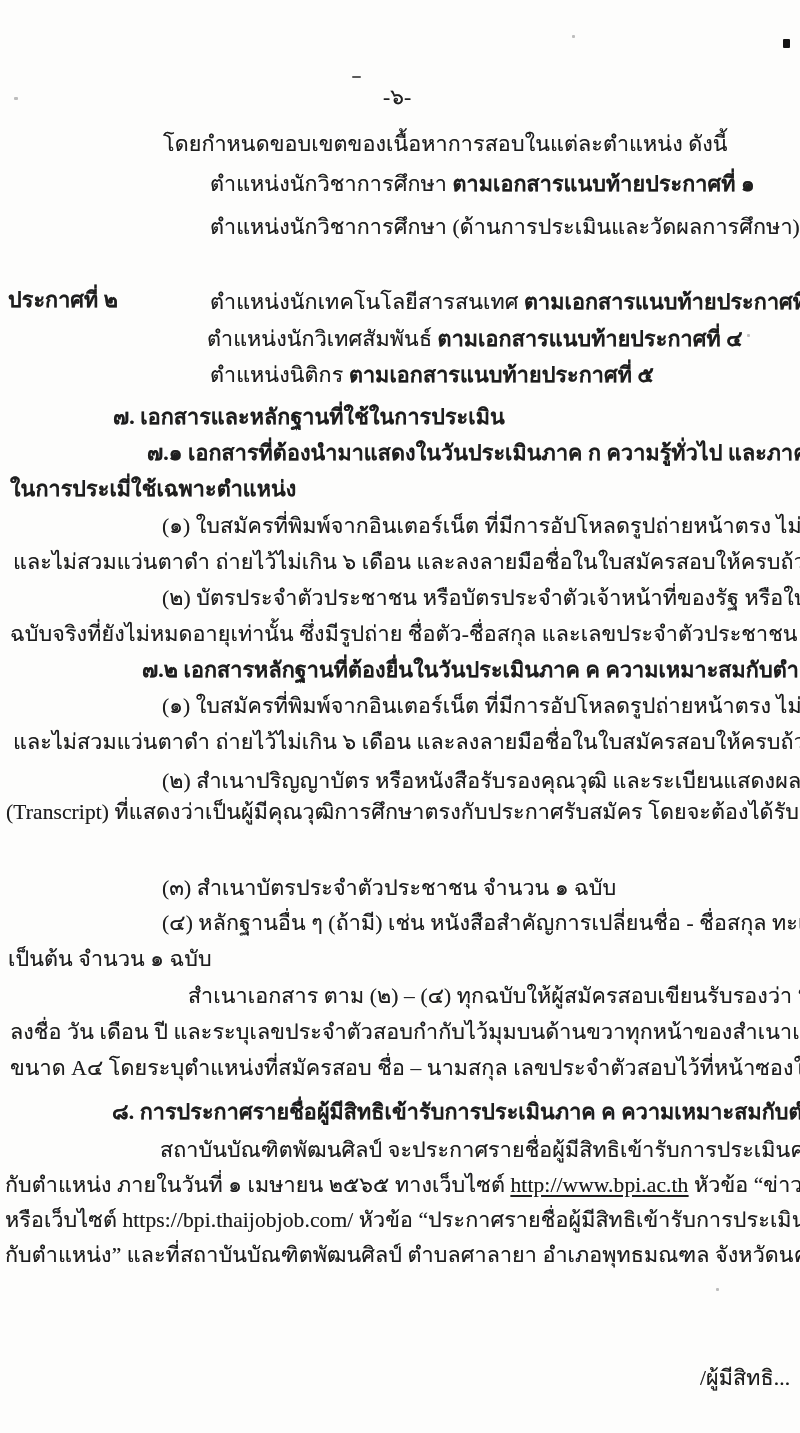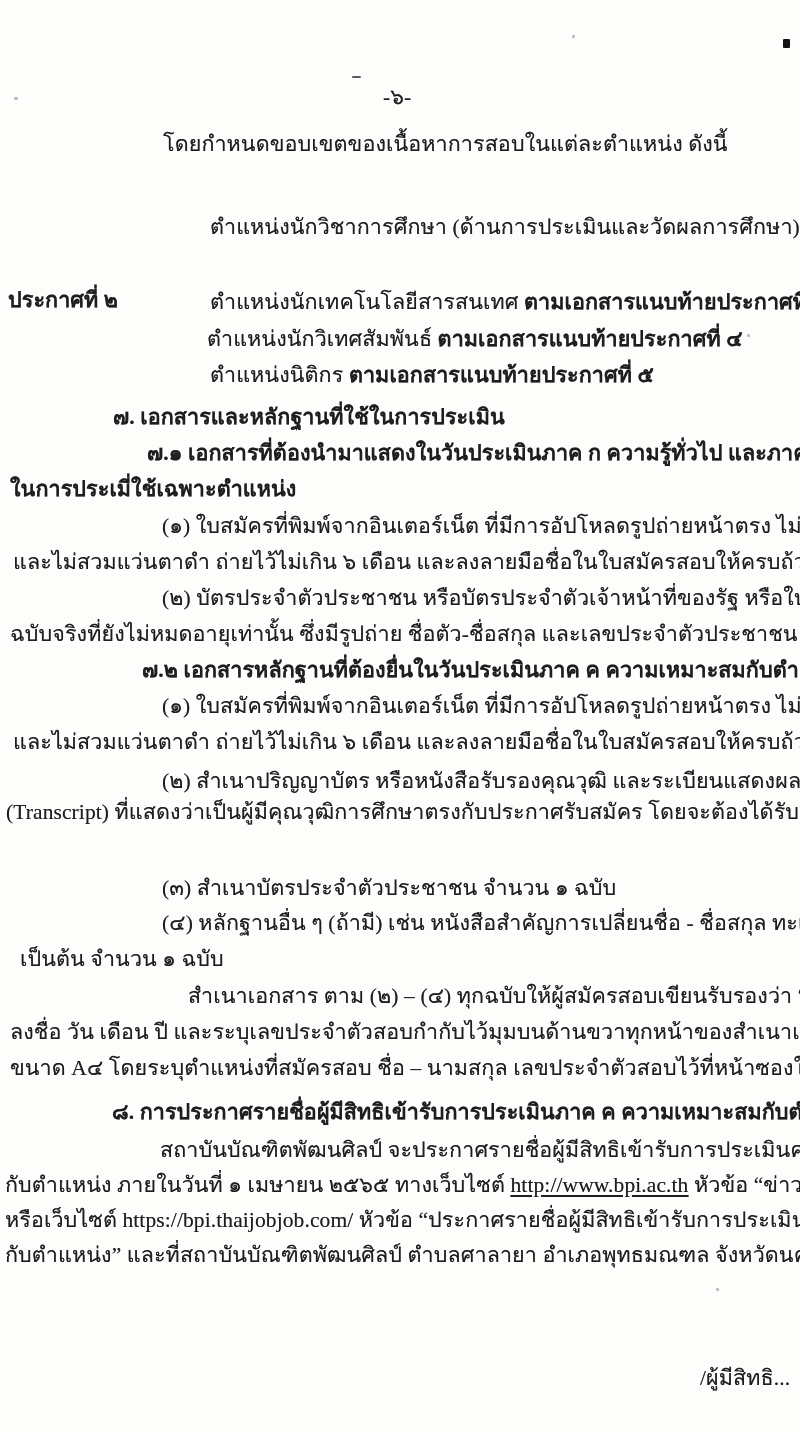--- a/index.html
+++ b/index.html
@@ -44,40 +44,41 @@
   <div class="speck dark" style="left:783px; top:39px; width:7px; height:9px;"></div>
   <div class="speck dash" style="left:352px; top:76px; width:9px; height:2px;"></div>
   <div class="speck" style="left:14px; top:97px; width:4px; height:3px;"></div>
   <div class="speck" style="left:572px; top:35px; width:3px; height:3px;"></div>
   <div class="speck" style="left:747px; top:334px; width:3px; height:3px;"></div>
   <div class="speck" style="left:716px; top:1288px; width:3px; height:3px;"></div>
   <div class="speck" style="left:60px; top:1180px; width:3px; height:3px;"></div>
 
 <div class="line" style="left: 383px; top: 84px;"><span>-๖-</span></div>
     <div class="line" style="left: 163px; top: 131px;"><span>โดยกำหนดขอบเขตของเนื้อหาการสอบในแต่ละตำแหน่ง ดังนี้</span></div>
+    <div class="line" style="left: 210px; top: 171px;"><span>ตำแหน่งนักวิชาการศึกษา </span><span class="bold">ตามเอกสารแนบท้ายประกาศที่ ๑</span></div>
     <div class="line" style="left: 210px; top: 214px;"><span>ตำแหน่งนักวิชาการศึกษา (ด้านการประเมินและวัดผลการศึกษา) </span></div>
     <div class="line" style="left: 8px; top: 255px; margin-top: 32px;"><span class="bold">ประกาศที่ ๒</span></div>
     <div class="line" style="left: 210px; top: 289px;"><span>ตำแหน่งนักเทคโนโลยีสารสนเทศ </span><span class="bold">ตามเอกสารแนบท้ายประกาศที่ ๓</span></div>
     <div class="line" style="left: 207px; top: 326px;"><span>ตำแหน่งนักวิเทศสัมพันธ์ </span><span class="bold">ตามเอกสารแนบท้ายประกาศที่ ๔</span></div>
     <div class="line" style="left: 210px; top: 362px;"><span>ตำแหน่งนิติกร </span><span class="bold">ตามเอกสารแนบท้ายประกาศที่ ๕</span></div>
     <div class="line" style="left: 113px; top: 404px;"><span class="bold">๗. เอกสารและหลักฐานที่ใช้ในการประเมิน</span></div>
     <div class="line" style="left: 147px; top: 440px;"><span class="bold">๗.๑ เอกสารที่ต้องนำมาแสดงในวันประเมินภาค ก ความรู้ทั่วไป และภาค ข ความรู้</span></div>
     <div class="line" style="left: 10px; top: 476px;"><span class="bold">ในการประเมี่ใช้เฉพาะตำแหน่ง</span></div>
     <div class="line" style="left: 162px; top: 513px;"><span>(๑) ใบสมัครที่พิมพ์จากอินเตอร์เน็ต ที่มีการอัปโหลดรูปถ่ายหน้าตรง ไม่สวมหมวก</span></div>
     <div class="line" style="left: 13px; top: 549px;"><span>และไม่สวมแว่นตาดำ ถ่ายไว้ไม่เกิน ๖ เดือน และลงลายมือชื่อในใบสมัครสอบให้ครบถ้วน จำนวน ๑ ฉบับ</span></div>
     <div class="line" style="left: 162px; top: 585px;"><span>(๒) บัตรประจำตัวประชาชน หรือบัตรประจำตัวเจ้าหน้าที่ของรัฐ หรือใบอนุญาตขับรถ</span></div>
     <div class="line" style="left: 10px; top: 621px;"><span>ฉบับจริงที่ยังไม่หมดอายุเท่านั้น ซึ่งมีรูปถ่าย ชื่อตัว-ชื่อสกุล และเลขประจำตัวประชาชน ๑๓ หลัก ปรากฏชัดเจน</span></div>
     <div class="line" style="left: 142px; top: 657px;"><span class="bold">๗.๒ เอกสารหลักฐานที่ต้องยื่นในวันประเมินภาค ค ความเหมาะสมกับตำแหน่ง</span></div>
     <div class="line" style="left: 162px; top: 693px;"><span>(๑) ใบสมัครที่พิมพ์จากอินเตอร์เน็ต ที่มีการอัปโหลดรูปถ่ายหน้าตรง ไม่สวมหมวก</span></div>
     <div class="line" style="left: 13px; top: 729px;"><span>และไม่สวมแว่นตาดำ ถ่ายไว้ไม่เกิน ๖ เดือน และลงลายมือชื่อในใบสมัครสอบให้ครบถ้วน จำนวน ๑ ฉบับ</span></div>
     <div class="line" style="left: 162px; top: 768px;"><span>(๒) สำเนาปริญญาบัตร หรือหนังสือรับรองคุณวุฒิ และระเบียนแสดงผลการเรียน</span></div>
     <div class="line" style="left: 6px; top: 799px;"><span>(Transcript) ที่แสดงว่าเป็นผู้มีคุณวุฒิการศึกษาตรงกับประกาศรับสมัคร โดยจะต้องได้รับอนุมัติให้เป็นผู้สำเร็จ</span></div>
     <div class="line" style="left: 162px; top: 875px;"><span>(๓) สำเนาบัตรประจำตัวประชาชน จำนวน ๑ ฉบับ</span></div>
     <div class="line" style="left: 162px; top: 910px;"><span>(๔) หลักฐานอื่น ๆ (ถ้ามี) เช่น หนังสือสำคัญการเปลี่ยนชื่อ - ชื่อสกุล ทะเบียนสมรส</span></div>
-    <div class="line" style="left: 20px; top: 946px; text-align: center;"><span>เป็นต้น จำนวน ๑ ฉบับ</span></div>
+    <div class="line" style="left: 8px; top: 946px; text-align: center;"><span>เป็นต้น จำนวน ๑ ฉบับ</span></div>
     <div class="line" style="left: 188px; top: 983px;"><span>สำเนาเอกสาร ตาม (๒) – (๔) ทุกฉบับให้ผู้สมัครสอบเขียนรับรองว่า “สำเนาถูกต้อง”</span></div>
     <div class="line" style="left: 10px; top: 1019px;"><span>ลงชื่อ วัน เดือน ปี และระบุเลขประจำตัวสอบกำกับไว้มุมบนด้านขวาทุกหน้าของสำเนาเอกสาร แล้วบรรจุใส่ซอง</span></div>
     <div class="line" style="left: 10px; top: 1055px;"><span>ขนาด A๔ โดยระบุตำแหน่งที่สมัครสอบ ชื่อ – นามสกุล เลขประจำตัวสอบไว้ที่หน้าซองให้เรียบร้อย</span></div>
     <div class="line" style="left: 112px; top: 1099px;"><span class="bold">๘. การประกาศรายชื่อผู้มีสิทธิเข้ารับการประเมินภาค ค ความเหมาะสมกับตำแหน่ง</span></div>
     <div class="line" style="left: 160px; top: 1137px;"><span>สถาบันบัณฑิตพัฒนศิลป์ จะประกาศรายชื่อผู้มีสิทธิเข้ารับการประเมินความเหมาะสม</span></div>
     <div class="line" style="left: 5px; top: 1172px;"><span>กับตำแหน่ง ภายในวันที่ ๑ เมษายน ๒๕๖๕ ทางเว็บไซต์ </span><span class="underline">http://www.bpi.ac.th</span><span>  หัวข้อ “ข่าวประชาสัมพันธ์”</span></div>
     <div class="line" style="left: 5px; top: 1207px;"><span>หรือเว็บไซต์ https://bpi.thaijobjob.com/  หัวข้อ “ประกาศรายชื่อผู้มีสิทธิเข้ารับการประเมินความเหมาะสม</span></div>
     <div class="line" style="left: 5px; top: 1242px;"><span>กับตำแหน่ง” และที่สถาบันบัณฑิตพัฒนศิลป์ ตำบลศาลายา อำเภอพุทธมณฑล จังหวัดนครปฐม</span></div>
     <div class="line" style="left: 700px; top: 1365px;"><span>/ผู้มีสิทธิ...</span></div>
   </div>

